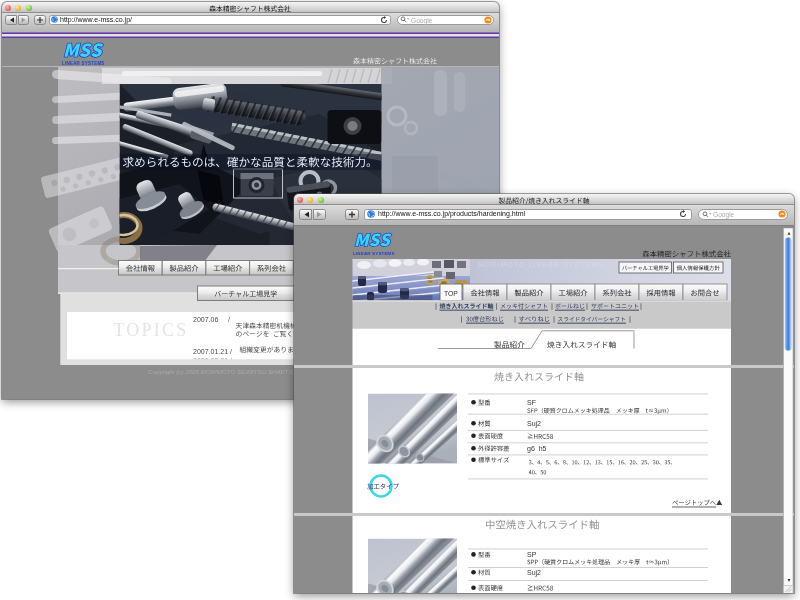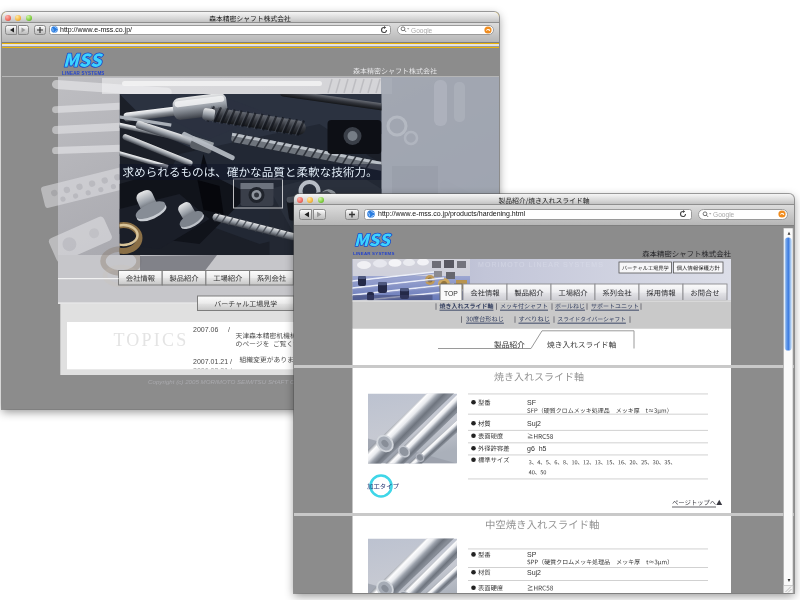--- a/index.html
+++ b/index.html
@@ -583,21 +583,21 @@
           <use href="#g4l" x="700"></use>
         </g>
         <g id="smss">
           <use href="#g4m"></use>
           <use href="#g4n" x="88"></use>
           <use href="#g4n" x="152"></use>
         </g>
       </defs>
     </svg>
 
-<div class="win" id="w1" style="left:2px;top:12px;width:497px;height:397px;background:#eab308">
+<div class="win" id="w1" style="left:2px;top:2px;width:497px;height:397px;background:#6d28d9">
  <div class="tbar">
   <div class="lt" style="left:2.6px;background:radial-gradient(circle at 35% 30%,#ffb3ad,#ee6a5f 60%,#c33b30)"></div>
   <div class="lt" style="left:13.1px;background:radial-gradient(circle at 35% 30%,#ffe9a8,#f5b63f 60%,#c98b1f)"></div>
   <div class="lt" style="left:23.6px;background:radial-gradient(circle at 35% 30%,#d2f5a8,#7ecc3f 60%,#4e9a1f)"></div>
  </div>
  <div class="tools" style="top:11px;height:20px">
   <div class="tbtn" style="left:3px;top:2px;width:11.5px;height:9.5px;border-radius:2.5px 0 0 2.5px"></div>
   <div class="tbtn" style="left:15.5px;top:2px;width:11.5px;height:9.5px;border-radius:0 2.5px 2.5px 0"></div>
   <svg style="position:absolute;left:3px;top:2px" width="25" height="10" viewBox="0 0 25 10">
    <path d="M9 2.4 L5 5 L9 7.6 Z" fill="#222"></path>

